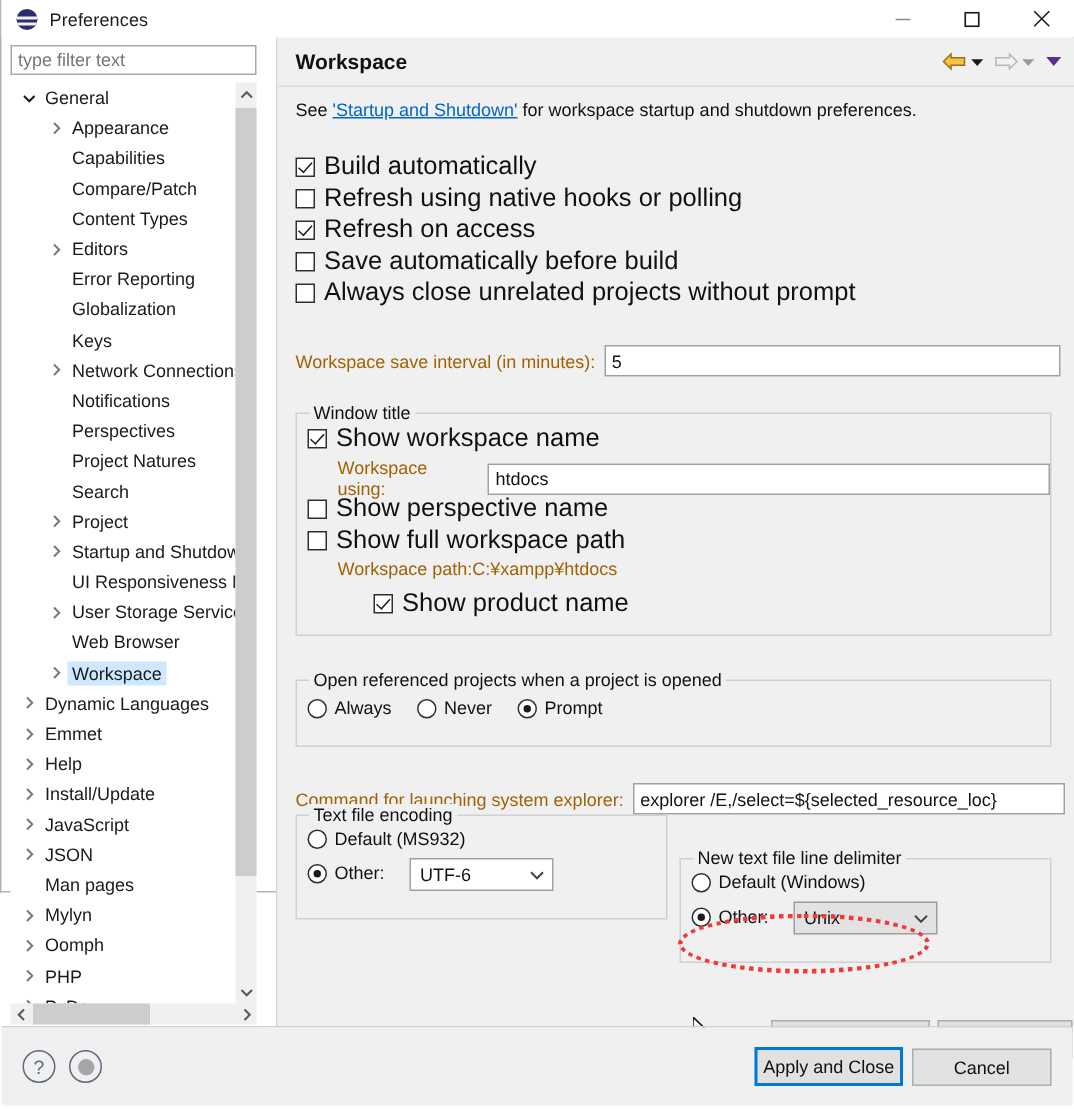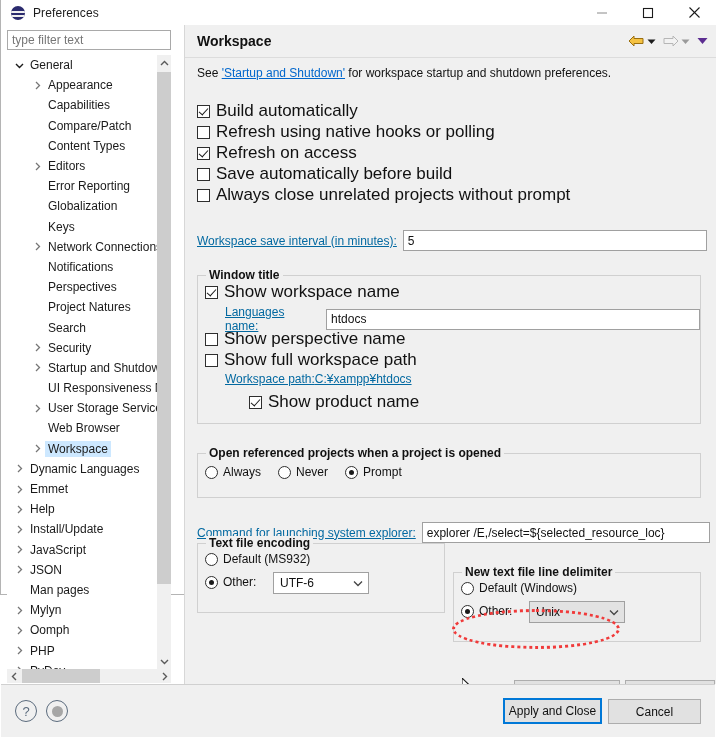--- a/index.html
+++ b/index.html
@@ -195,42 +195,42 @@
   }
   .chk.on::after {
     content: "";
     position: absolute; left: 3px; top: 0px;
     width: 4px; height: 8px;
     border: solid #1b1b1b;
     border-width: 0 1.6px 1.6px 0;
     transform: rotate(42deg);
   }
 
-  .field-label { font-size: 12px; color: #0369a1; text-decoration: underline; }
+  .field-label { font-size: 12px; color: #a16207; }
   .txt-input {
     border: 1px solid #a0a0a0;
     background: #fff;
     font-family: "Liberation Sans", sans-serif;
     font-size: 12px;
     color: #111;
     padding: 0 4px;
     outline: none;
     height: 21px;
   }
 
   .group {
     position: absolute;
     border: 1px solid #d0d0d0;
     background: transparent;
   }
   .group > .glabel {
     position: absolute; top: -8px; left: 8px;
     background: #f0f0f0;
     padding: 0 3px;
-    font-size: 12px; color: #111; font-weight: bold;
+    font-size: 12px; color: #111;
   }
 
   .radio {
     width: 13px; height: 13px; flex: none;
     border: 1px solid #2e2e2e;
     border-radius: 50%;
     background: #fff;
     margin-right: 5px;
     position: relative;
   }
@@ -420,21 +420,21 @@
         <div class="tree-item lvl1">
           <span class="twisty"></span>
           <span class="tlabel">Search</span>
         </div>
         <div class="tree-item lvl1">
           <span class="twisty">
             <svg width="7" height="9" viewBox="0 0 7 9">
               <polyline points="2,1 5.5,4.5 2,8" fill="none" stroke="#767676" stroke-width="1.3"></polyline>
             </svg>
           </span>
-          <span class="tlabel">Security</span>
+          <span class="tlabel">Project</span>
         </div>
         <div class="tree-item lvl1">
           <span class="twisty">
             <svg width="7" height="9" viewBox="0 0 7 9">
               <polyline points="2,1 5.5,4.5 2,8" fill="none" stroke="#767676" stroke-width="1.3"></polyline>
             </svg>
           </span>
           <span class="tlabel">Startup and Shutdown</span>
         </div>
         <div class="tree-item lvl1">
@@ -639,21 +639,21 @@
 
     <div class="group" style="left:12px; top:250px; width:504px; height:149px;">
       <span class="glabel">Window title</span>
 
       <div style="position:absolute; left:7px; top:7px;" class="cb-row">
         <span class="chk on"></span>
         <span>Show workspace name</span>
       </div>
 
       <div style="position:absolute; left:27px; top:29px; display:flex; align-items:center;">
-        <span class="field-label">Languages name:</span>
+        <span class="field-label">Workspace using:</span>
         <input class="txt-input" style="width: 378px; margin-left: 6px;" type="text" value="htdocs">
       </div>
 
       <div style="position:absolute; left:7px; top:54px;" class="cb-row">
         <span class="chk"></span>
         <span>Show perspective name</span>
       </div>
       <div style="position:absolute; left:7px; top:75px;" class="cb-row">
         <span class="chk"></span>
         <span>Show full workspace path</span>

